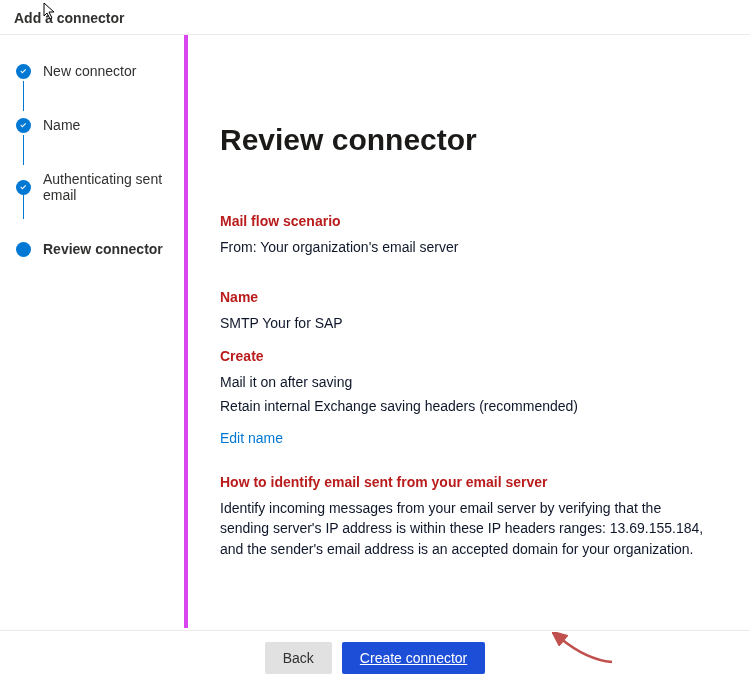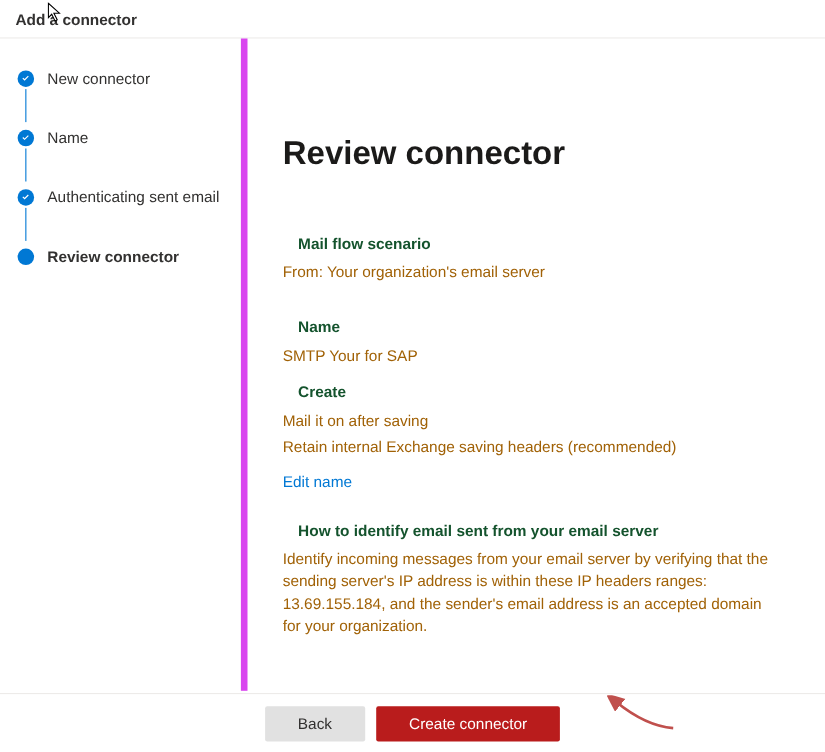--- a/index.html
+++ b/index.html
@@ -17,22 +17,22 @@
       padding: 10px 14px 8px;
       border-bottom: 1px solid #edebe9;
       font-weight: 600;
       font-size: 14px;
     }
     .body {
       display: flex;
       height: calc(100% - 37px - 54px);
     }
     .sidebar {
-      width: 225px;
-      border-right: 6px solid #d946ef;
+      width: 188px;
+      border-right: 4px solid #d946ef;
       padding: 24px 12px 24px 16px;
     }
     .step {
       display: flex;
       align-items: center;
       gap: 12px;
       position: relative;
       padding: 4px 0;
     }
     .step-line-after::after {
@@ -71,26 +71,25 @@
     h1 {
       font-size: 30px;
       font-weight: 700;
       color: #1b1a19;
       margin-bottom: 56px;
     }
     .section-heading {
       font-weight: 600;
       font-size: 14px;
       margin-bottom: 8px;
-      color: #14532d;
-      margin-left: 14px;
+      color: #b91c1c;
     }
     .section-text {
       font-size: 14px;
-      color: #a16207;
+      color: #0f172a;
       line-height: 1.45;
       margin-bottom: 4px;
     }
     .spacer-md { height: 28px; }
     .spacer-sm { height: 10px; }
     .link {
       color: #0078d4;
       font-size: 14px;
       cursor: pointer;
       display: inline-block;
@@ -104,34 +103,35 @@
       right: 0;
       height: 54px;
       border-top: 1px solid #edebe9;
       display: flex;
       align-items: center;
       justify-content: center;
       gap: 10px;
     }
     .btn {
       height: 32px;
-      padding: 0 30px;
+      padding: 0 18px;
       font-size: 14px;
       font-family: inherit;
       border-radius: 2px;
       cursor: pointer;
       border: none;
     }
     .btn-secondary {
       background: #e1e1e1;
       color: #323130;
     }
     .btn-primary {
-      background: #b91c1c;
+      background: #1d4ed8;
       color: #ffffff;
+      text-decoration: underline;
     }
     .arrow {
       position: absolute;
       bottom: 16px;
       left: 552px;
       pointer-events: none;
     }
     .cursor {
       position: absolute;
       top: 2px;

